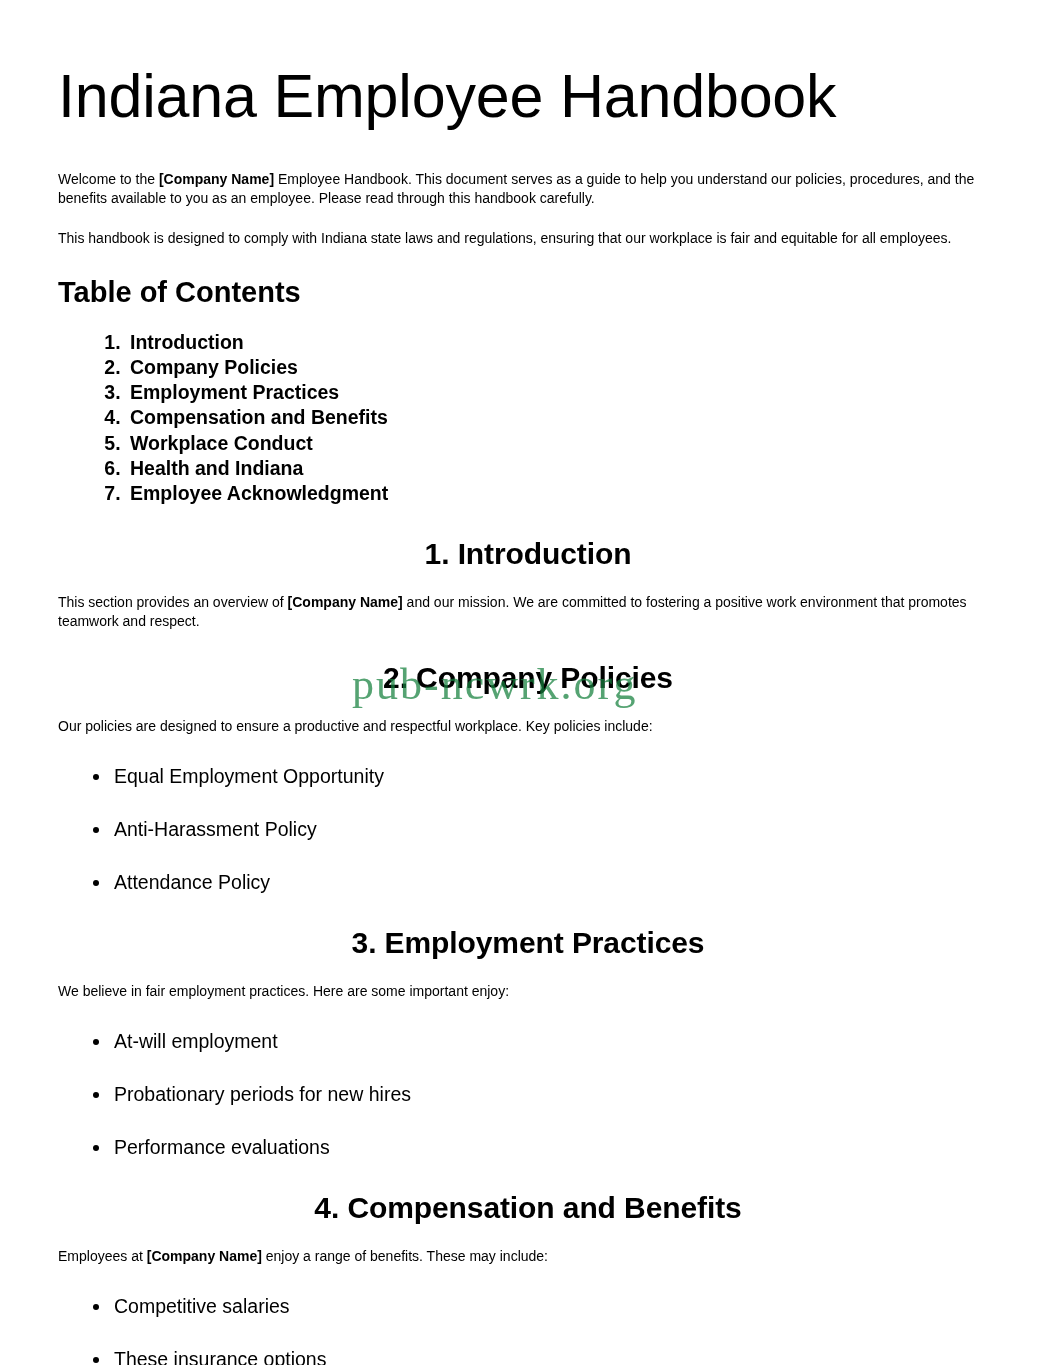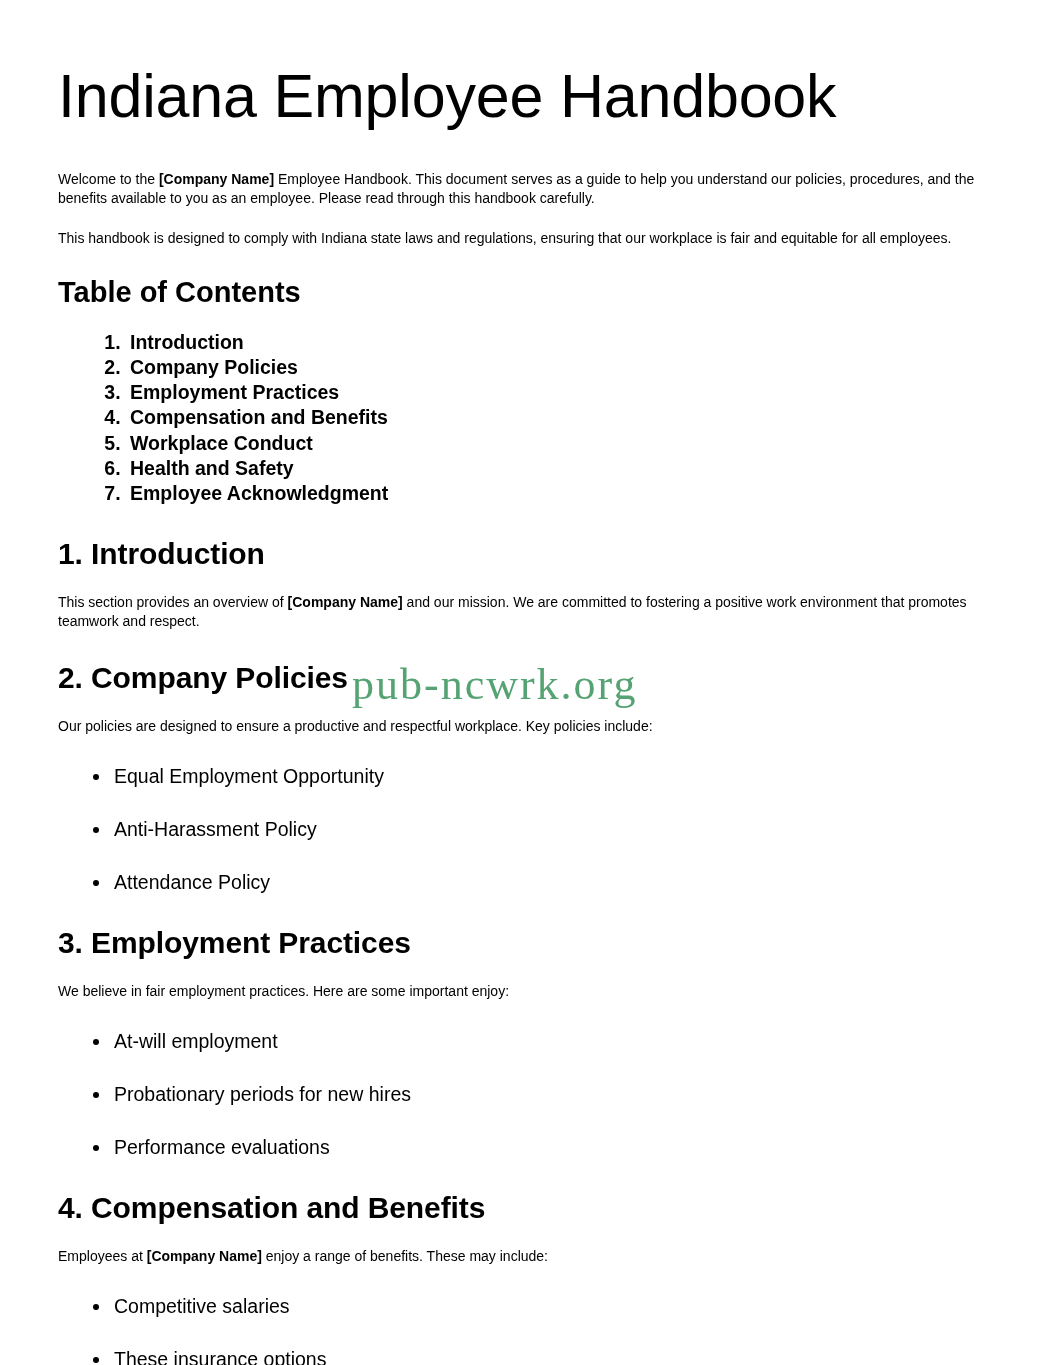--- a/index.html
+++ b/index.html
@@ -49,20 +49,21 @@
     margin: 0 0 40px 0;
     letter-spacing: -0.2px;
   }
 
   h2.section-heading {
     font-size: 30px;
     font-weight: bold;
     line-height: 1.2;
     margin: 30px 0 21px 0;
     letter-spacing: -0.1px;
+    text-align: center;
   }
 
   h2.toc-heading {
     font-size: 29px;
     font-weight: bold;
     line-height: 1.2;
     margin: 28px 0 20px 0;
   }
 
   p.body-text {
@@ -126,21 +127,21 @@
   </p>
 
   <h2 class="toc-heading">Table of Contents</h2>
 
   <ol class="toc-list">
     <li>Introduction</li>
     <li>Company Policies</li>
     <li>Employment Practices</li>
     <li>Compensation and Benefits</li>
     <li>Workplace Conduct</li>
-    <li>Health and Safety</li>
+    <li>Health and Indiana</li>
     <li>Employee Acknowledgment</li>
   </ol>
 
   <div class="sec-block">
     <h2 class="section-heading">1. Introduction</h2>
     <p class="body-text">
       <span>This section provides an overview of </span><b>[Company Name]</b><span> and our mission. We are committed to fostering a positive work environment that promotes teamwork and respect.</span>
     </p>
   </div>
 

